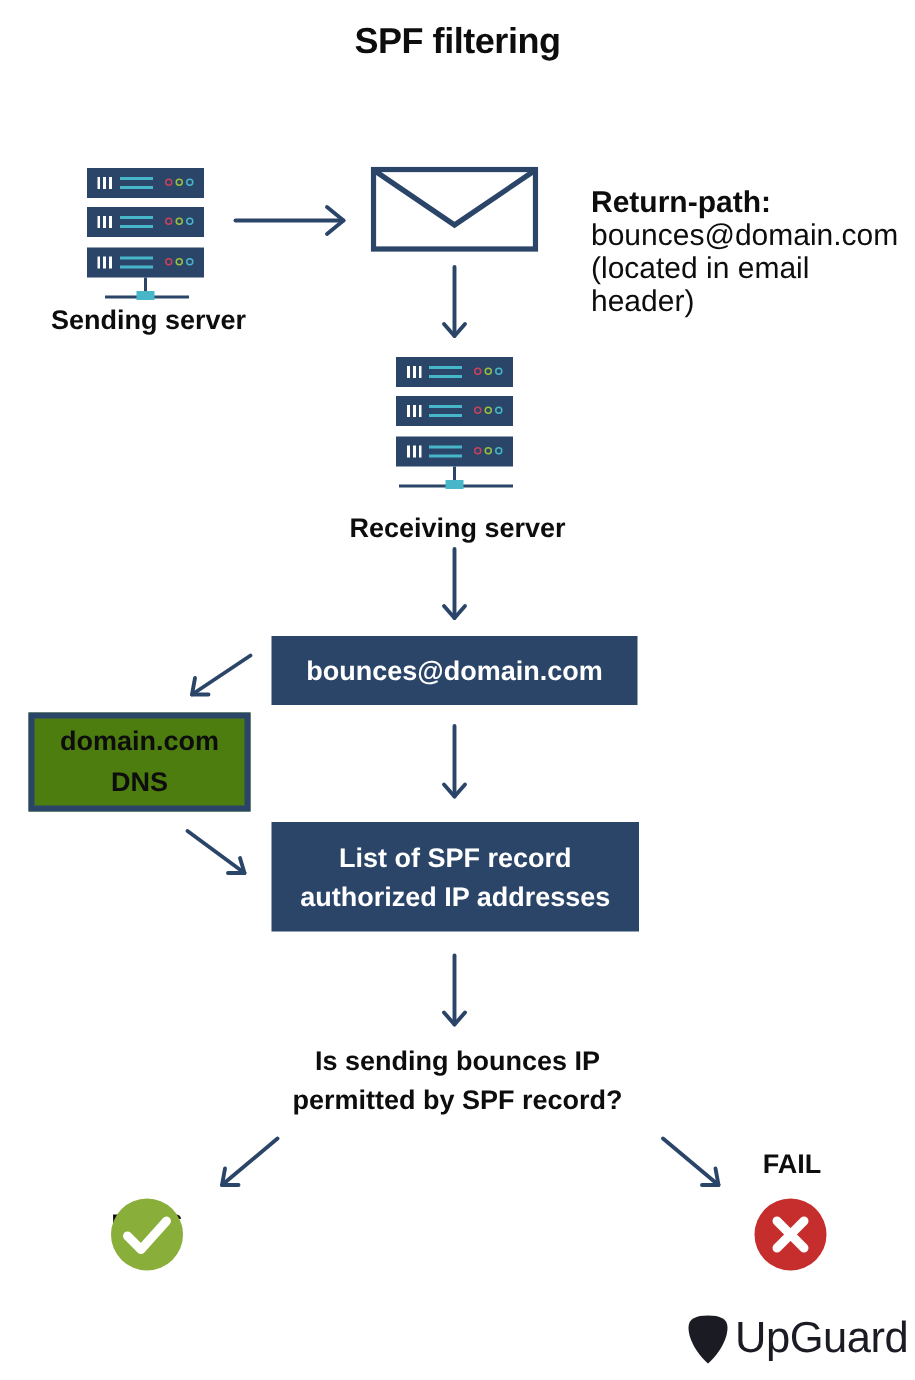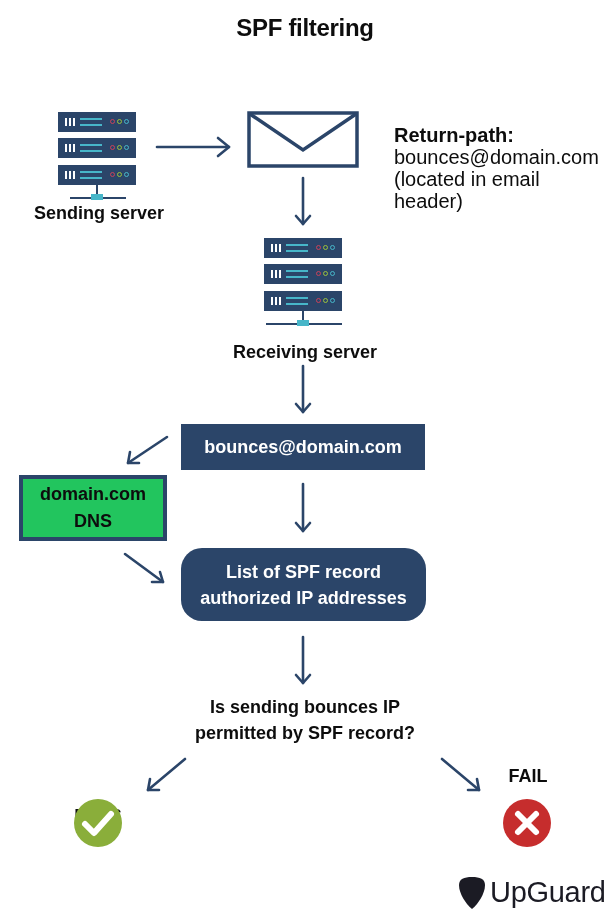--- a/index.html
+++ b/index.html
@@ -14,21 +14,21 @@
                 background: repeating-linear-gradient(90deg, #ffffff 0 2px, transparent 2px 4px); }
   .rack .lines { position: absolute; left: 22px; top: 6px; width: 22px; height: 8px;
                  border-top: 2px solid #47b6c9; border-bottom: 2px solid #47b6c9; box-sizing: border-box; }
   .rack .dot { position: absolute; top: 7px; width: 5px; height: 5px; border-radius: 50%; border: 1.5px solid; box-sizing: border-box; }
   .server .stem { position: absolute; width: 2px; background: #2b4569; }
   .server .base { position: absolute; height: 2px; background: #2b4569; }
   .server .plug { position: absolute; width: 12px; height: 6px; background: #47b6c9; }
   .box-dark { background: #2b4569; color: #ffffff; font-weight: bold; font-size: 18px; text-align: center;
               display: flex; align-items: center; justify-content: center; line-height: 26px; }
   .box-outline { border: 4px solid #2b4569; box-sizing: border-box; font-weight: bold; font-size: 18px;
-                 text-align: center; display: flex; align-items: center; justify-content: center; line-height: 27px; background: #22c55e; }
+                 text-align: center; display: flex; align-items: center; justify-content: center; line-height: 27px; background: #4d7c0f; }
   .rp { font-size: 20px; line-height: 22px; }
   .rp .rp-title { font-weight: bold; }
   svg.arrows { position: absolute; left: 0; top: 0; }
   .logo-text { font-size: 29px; color: #1b1b24; letter-spacing: -0.3px; }
 </style>
 </head>
 <body>
 
 <div class="abs title">SPF filtering</div>
 
@@ -103,21 +103,21 @@
   <span>bounces@domain.com</span>
 </div>
 
 <div class="abs box-outline" style="left:19px; top:475px; width:148px; height:66px;">
   <div>
     <div>domain.com</div>
     <div>DNS</div>
   </div>
 </div>
 
-<div class="abs box-dark" style="left:181px; top:548px; width:245px; height:73px;border-radius:21px;">
+<div class="abs box-dark" style="left:181px; top:548px; width:245px; height:73px;">
   <div>
     <div>List of SPF record</div>
     <div>authorized IP addresses</div>
   </div>
 </div>
 
 <div class="abs bold-label" style="left:150px; top:694px; width:310px; line-height:26px;">
   <div>Is sending bounces IP</div>
   <div>permitted by SPF record?</div>
 </div>

